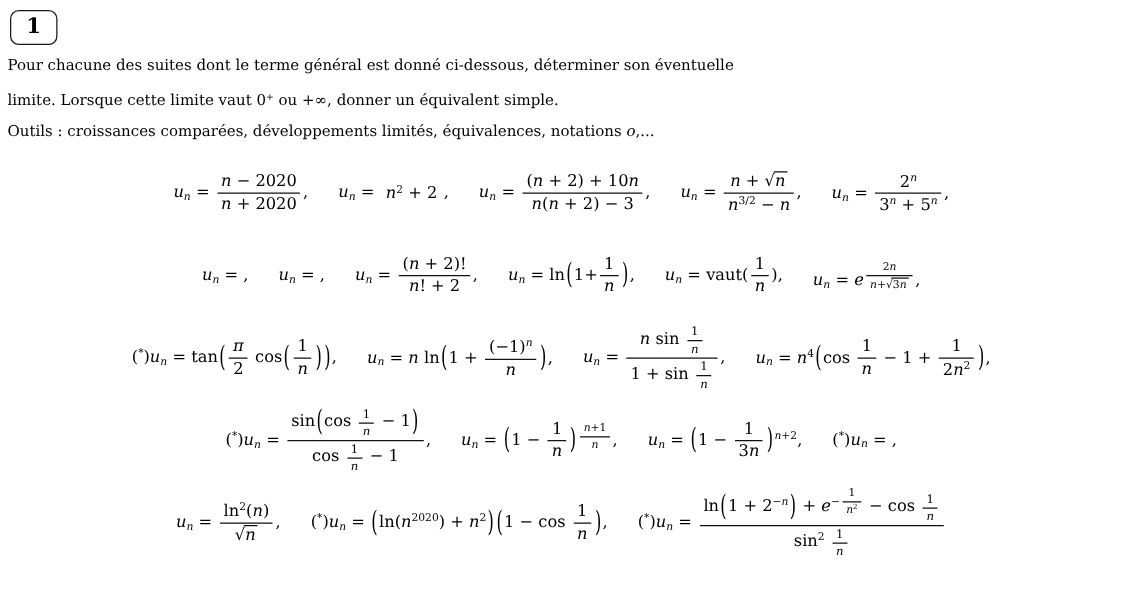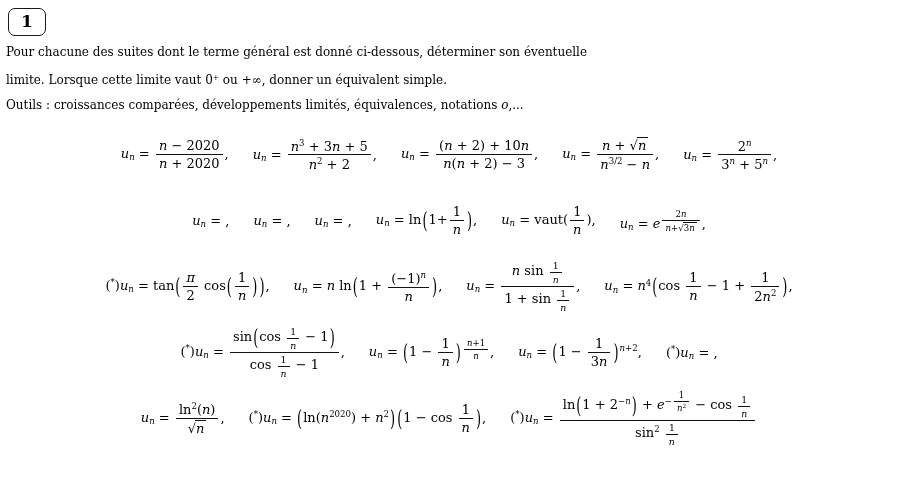--- a/index.html
+++ b/index.html
@@ -47,21 +47,20 @@
       <div class="intro-line"><span>limite. Lorsque cette limite vaut 0</span><sup>+</sup><span> ou +∞, donner un équivalent simple.</span></div>
       <div class="intro-line"><span>Outils : croissances comparées, développements limités, équivalences, notations </span><i>o</i><span>,...</span></div>
     </div>
   <div class="formulas" id="formulas">
       <div class="frow">
         <span class="formula"><i>u</i><sub><i>n</i></sub> = <span class="frac">
             <span class="fnum"><i>n</i> − 2020</span>
             <span class="fden"><i>n</i> + 2020</span>
           </span>,</span>
         <span class="formula"><i>u</i><sub><i>n</i></sub> = <span class="frac">
-            <span class="fnum"><i>n</i><sup>3</sup> + 3<i>n</i> + 5</span>
             <span class="fden"><i>n</i><sup>2</sup> + 2</span>
           </span>,</span>
         <span class="formula"><i>u</i><sub><i>n</i></sub> = <span class="frac">
             <span class="fnum">(<i>n</i> + 2) + 10<i>n</i></span>
             <span class="fden"><i>n</i>(<i>n</i> + 2) − 3</span>
           </span>,</span>
         <span class="formula"><i>u</i><sub><i>n</i></sub> = <span class="frac">
             <span class="fnum"><i>n</i> + <span class="sqrt">
                 <span class="rad">√</span>
                 <span class="radc"><i>n</i></span>
@@ -69,21 +68,24 @@
             <span class="fden"><i>n</i><sup>3/2</sup> − <i>n</i></span>
           </span>,</span>
         <span class="formula"><i>u</i><sub><i>n</i></sub> = <span class="frac">
             <span class="fnum">2<sup><i>n</i></sup></span>
             <span class="fden">3<sup><i>n</i></sup> + 5<sup><i>n</i></sup></span>
           </span>,</span>
       </div>
       <div class="frow">
         <span class="formula"><i>u</i><sub><i>n</i></sub> = ,</span>
         <span class="formula"><i>u</i><sub><i>n</i></sub> = ,</span>
-        <span class="formula"><i>u</i><sub><i>n</i></sub> = ,</span>
+        <span class="formula"><i>u</i><sub><i>n</i></sub> = <span class="frac">
+            <span class="fnum">(<i>n</i> + 2)!</span>
+            <span class="fden"><i>n</i>! + 2</span>
+          </span>,</span>
         <span class="formula"><i>u</i><sub><i>n</i></sub> = <span class="rm"><i>ln</i></span><span class="bigp">(</span>1+<span class="frac">
             <span class="fnum">1</span>
             <span class="fden"><i>n</i></span>
           </span><span class="bigp">)</span>,</span>
         <span class="formula"><i>u</i><sub><i>n</i></sub> = <span class="rm"><i>vaut</i></span>(<span class="frac">
             <span class="fnum">1</span>
             <span class="fden"><i>n</i></span>
           </span>),</span>
         <span class="formula"><i>u</i><sub><i>n</i></sub> = <i>e</i><sup><span class="frac">
               <span class="fnum">2<i>n</i></span>

